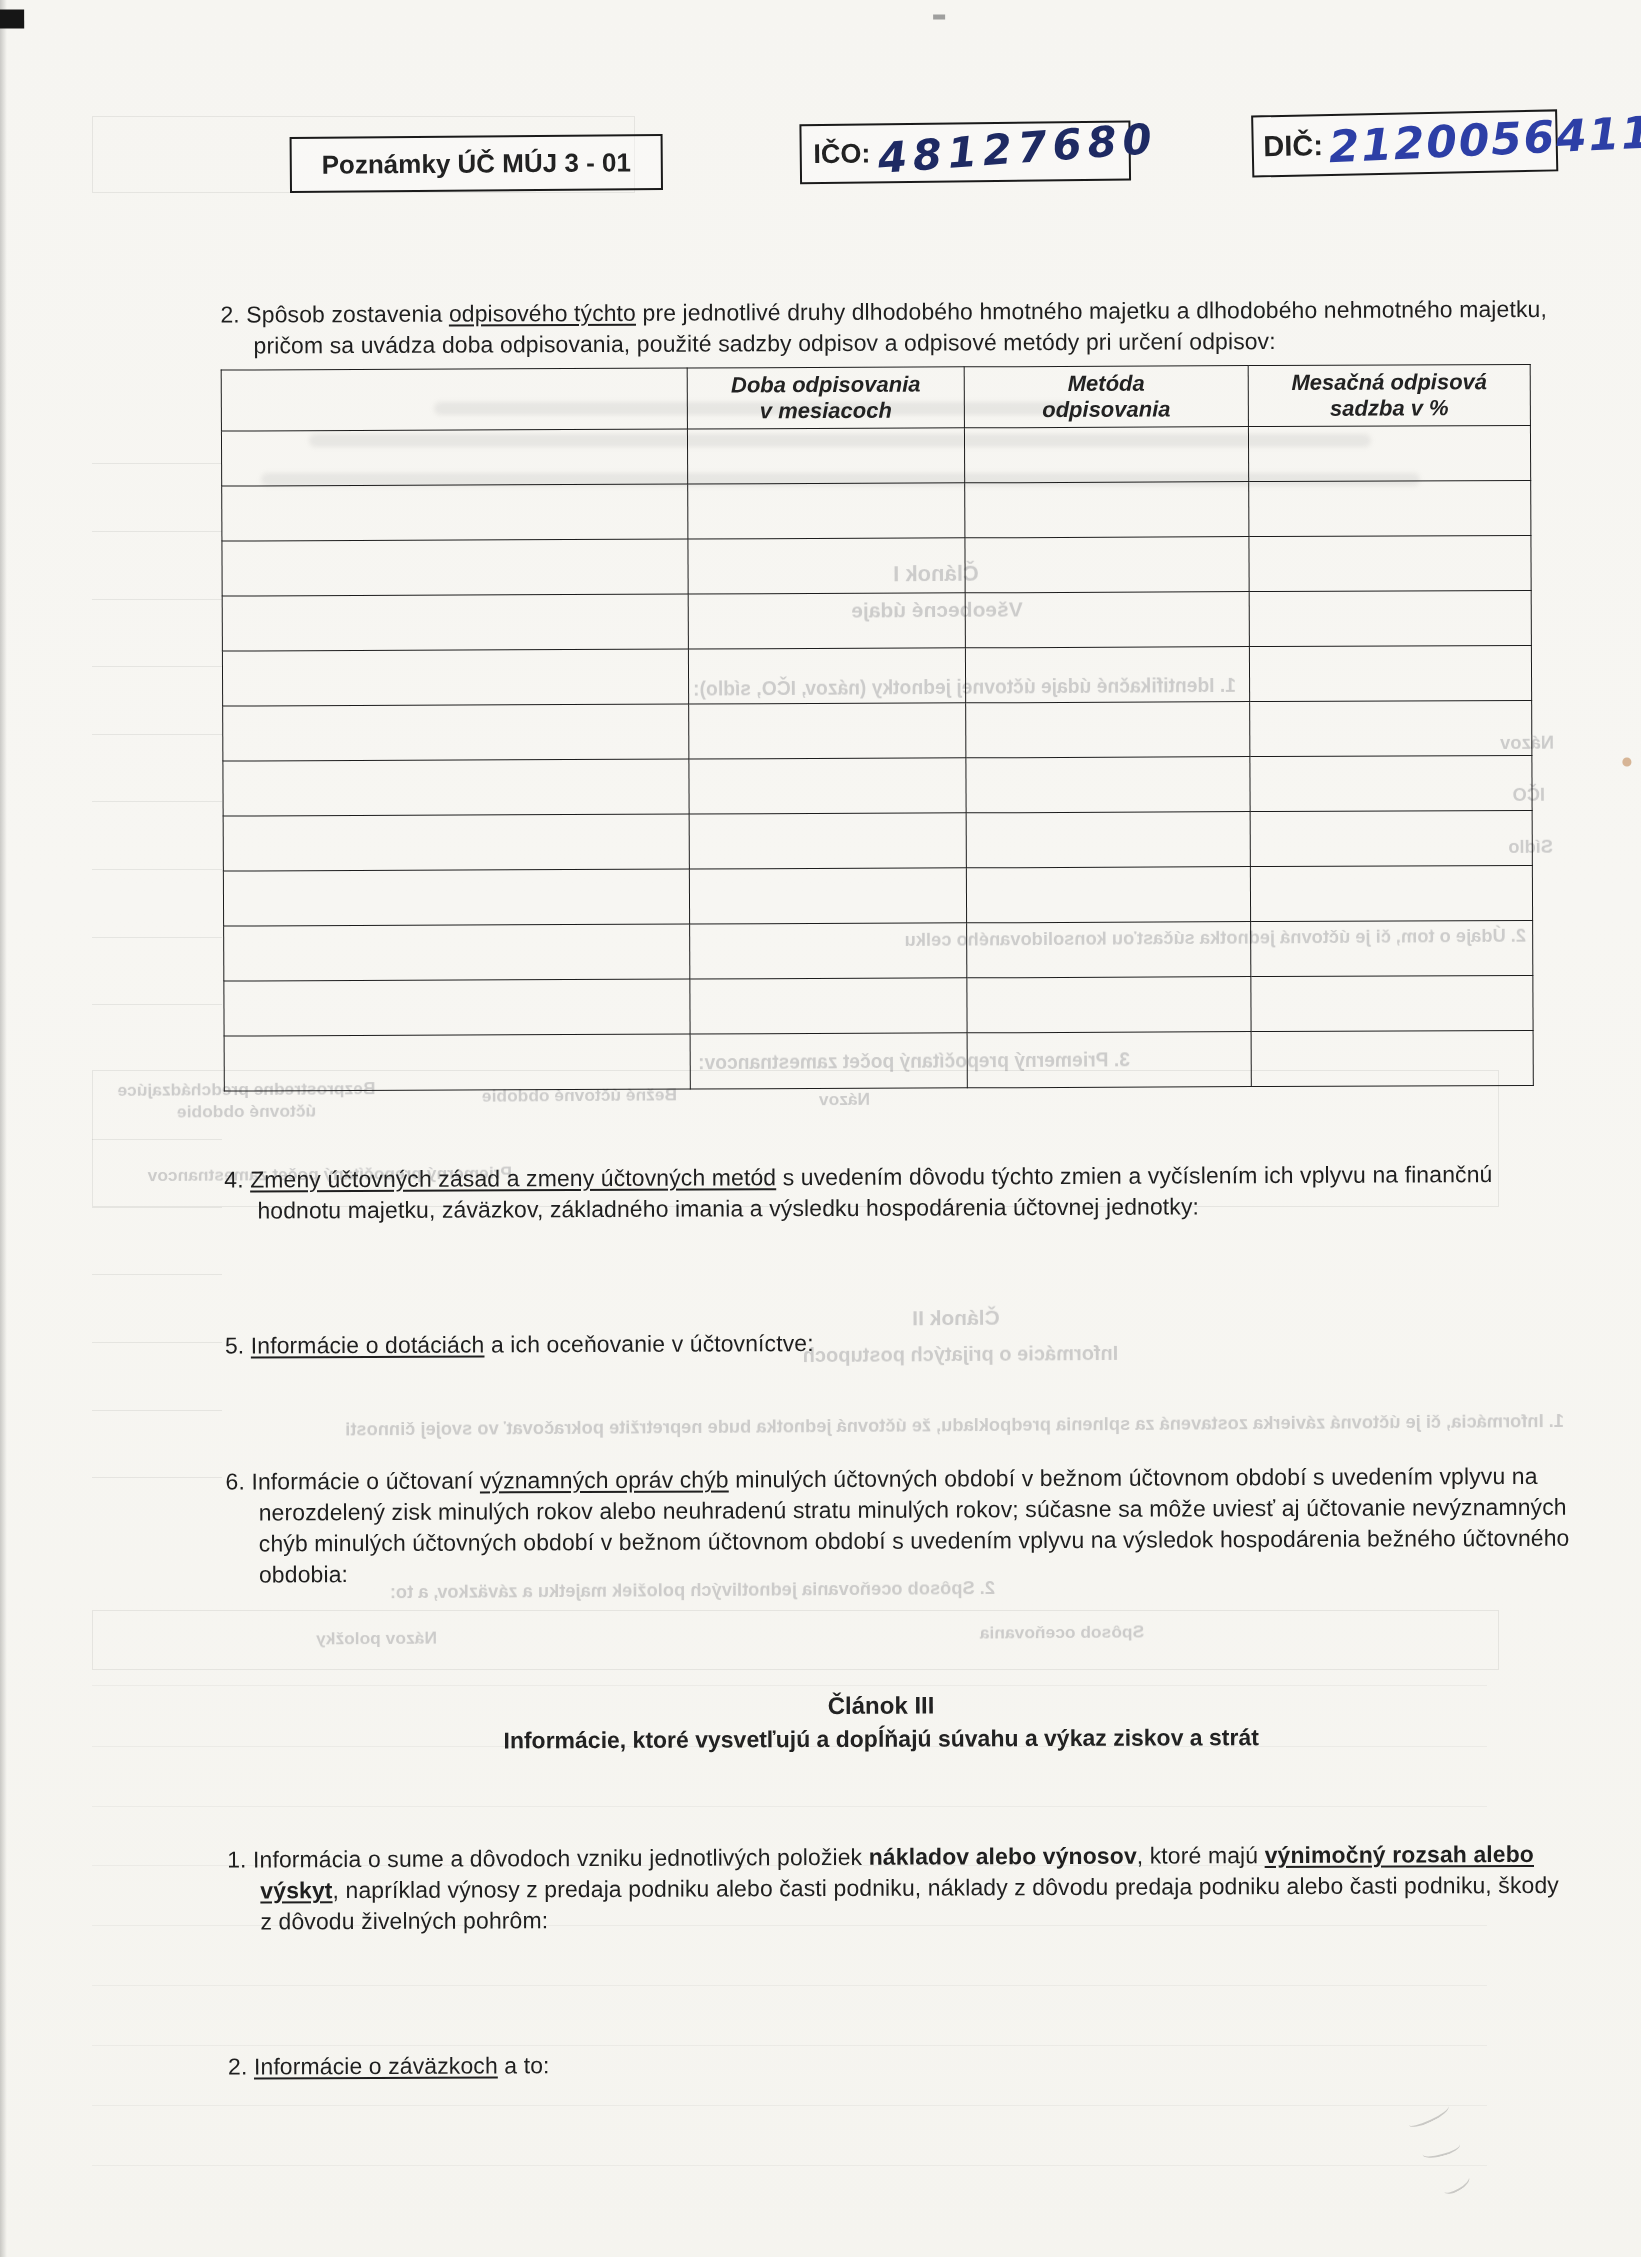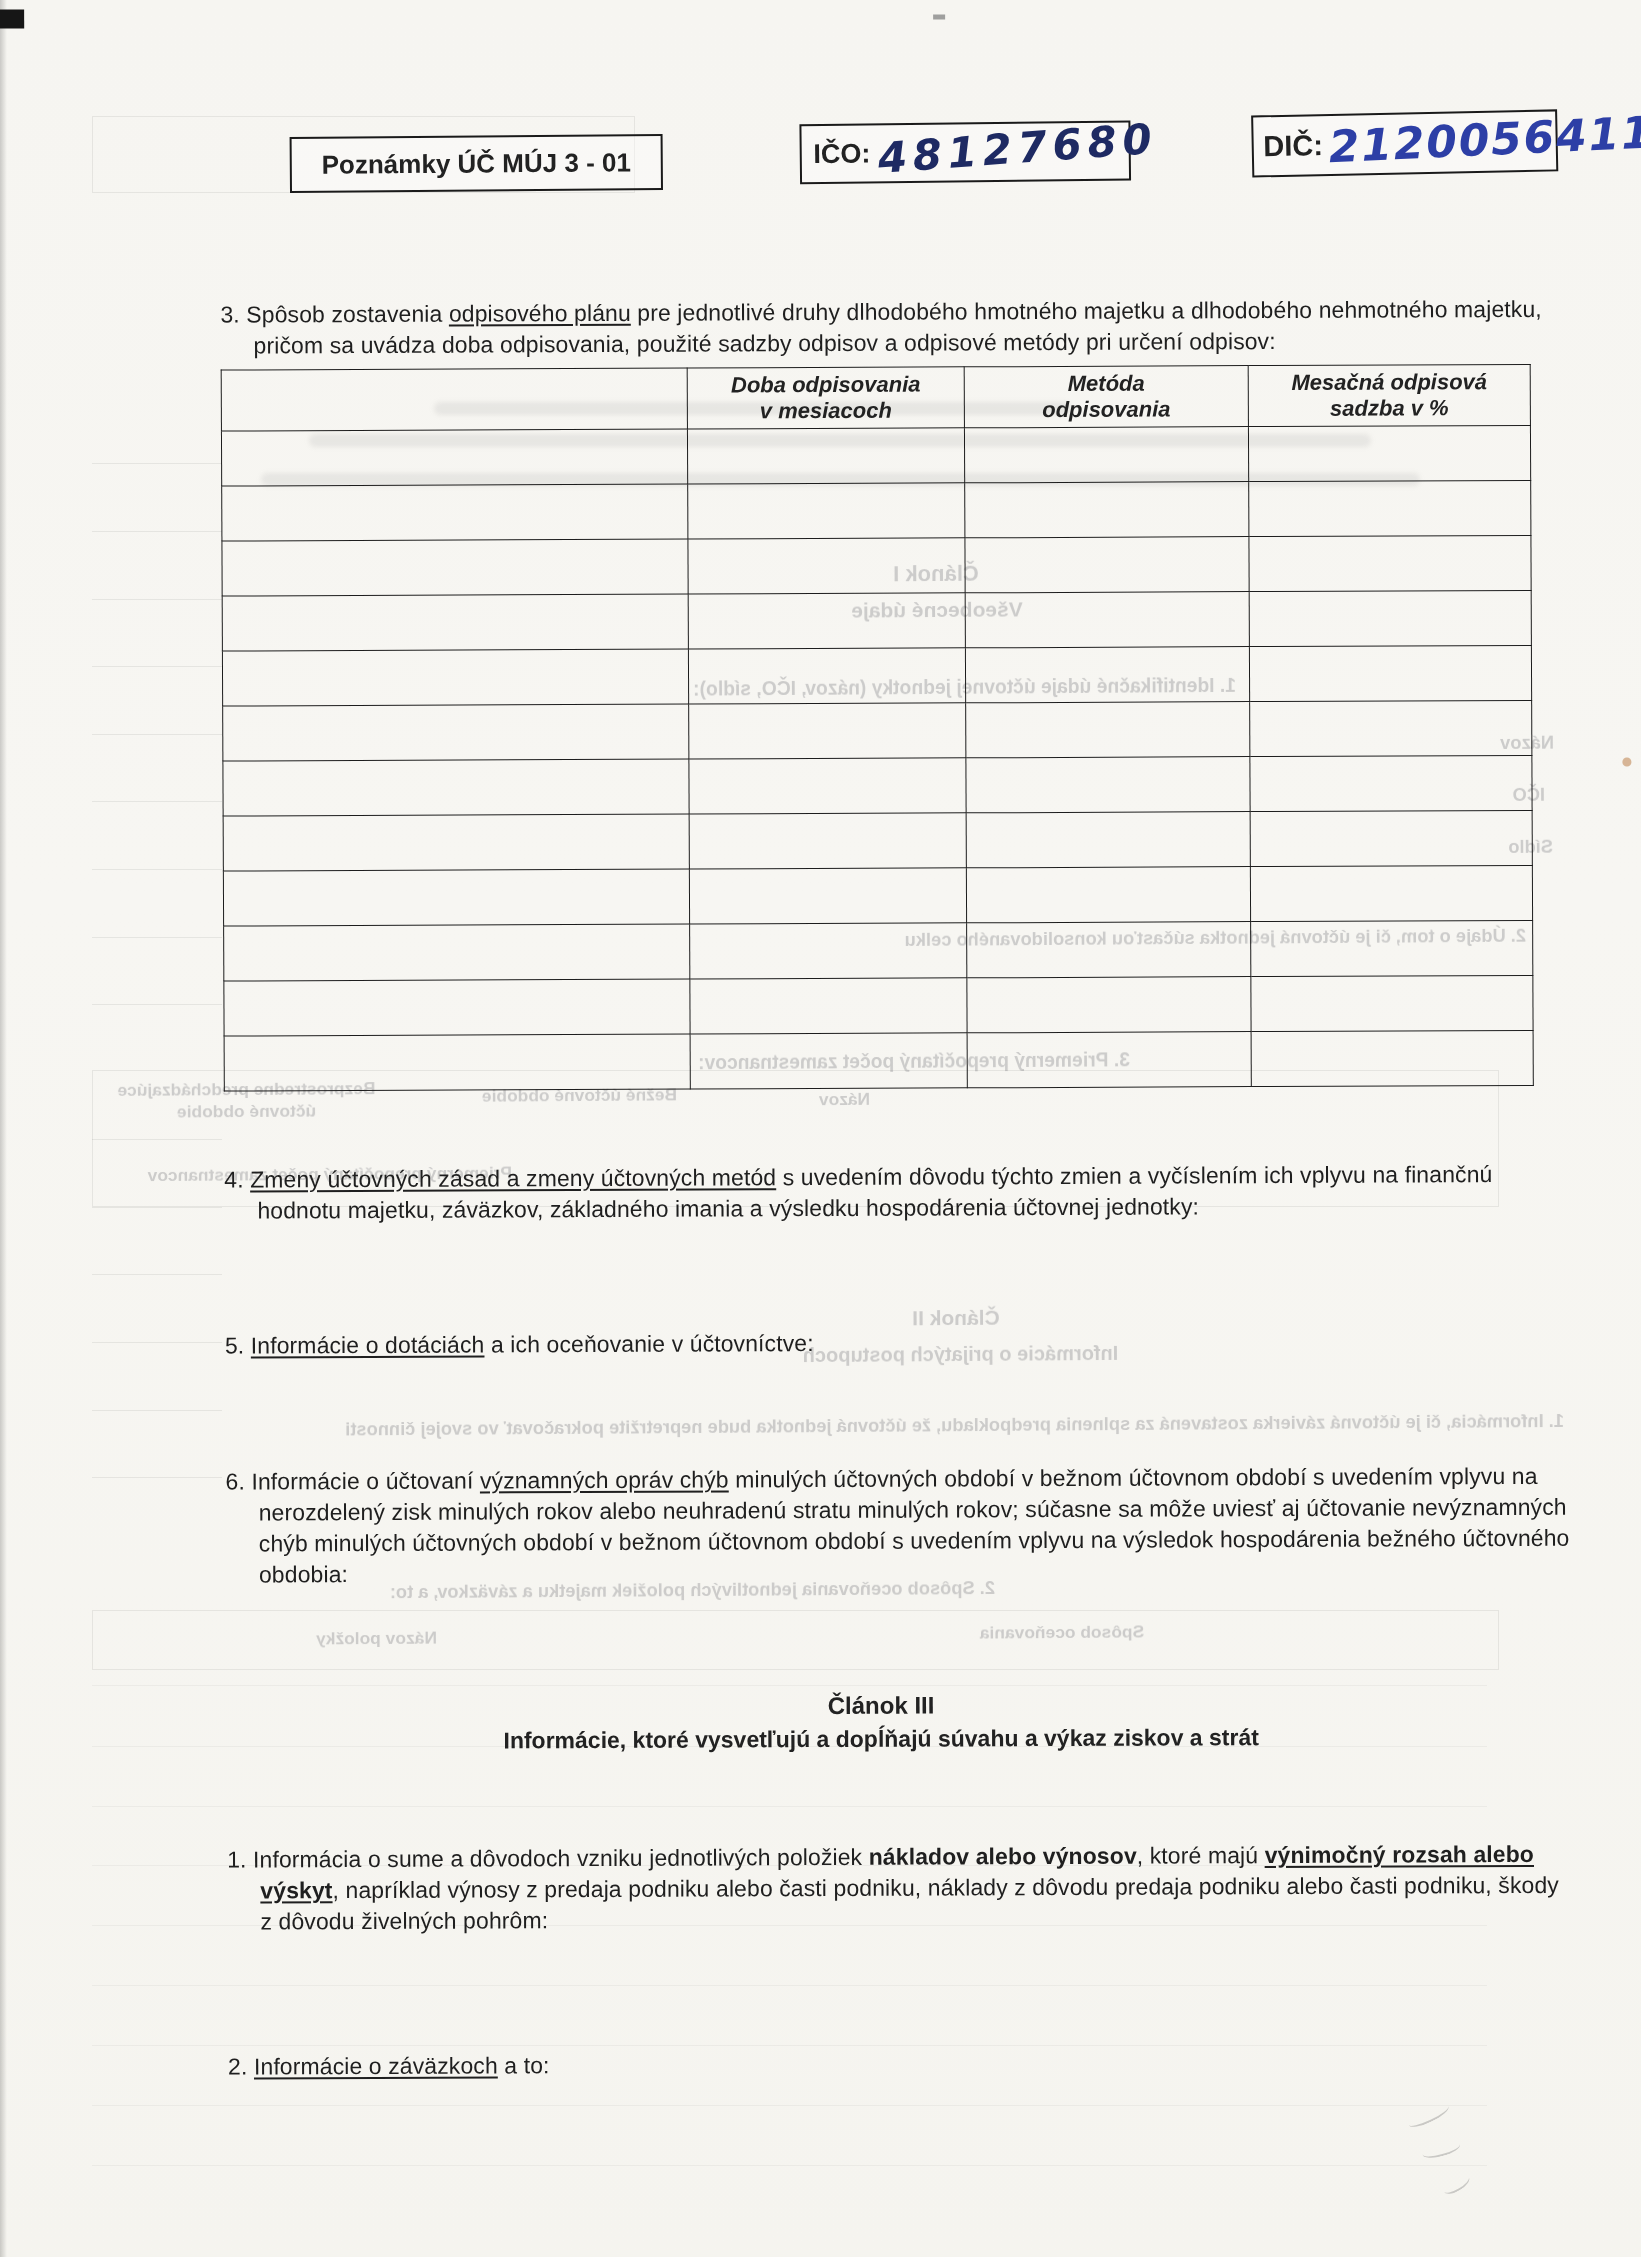--- a/index.html
+++ b/index.html
@@ -152,21 +152,21 @@
     </div>
     <div class="hdr-box" id="ico-box">
       <span>IČO:</span>
       <span class="hand" id="ico-value">48127680</span>
     </div>
     <div class="hdr-box" id="dic-box">
       <span>DIČ:</span>
       <span class="hand" id="dic-value">2120056411</span>
     </div>
 
-    <p class="para hang" style="left:224px;top:274px;width:1305px;"><span class="seg-n">3. Spôsob zostavenia </span><span class="seg-u">odpisového plánu</span><span class="seg-n"> pre jednotlivé druhy dlhodobého hmotného majetku a dlhodobého nehmotného majetku, pričom sa uvádza doba odpisovania, použité sadzby odpisov a odpisové metódy pri určení odpisov:</span></p>
+    <p class="para hang" style="left:224px;top:274px;width:1305px;"><span class="seg-n">2. Spôsob zostavenia </span><span class="seg-u">odpisového týchto</span><span class="seg-n"> pre jednotlivé druhy dlhodobého hmotného majetku a dlhodobého nehmotného majetku, pričom sa uvádza doba odpisovania, použité sadzby odpisov a odpisové metódy pri určení odpisov:</span></p>
 
     <table id="dep-table">
       <colgroup>
         <col style="width:466px">
           <col style="width:277px">
           <col style="width:284px">
           <col style="width:282px">
       </colgroup>
       <thead>
         <tr>

